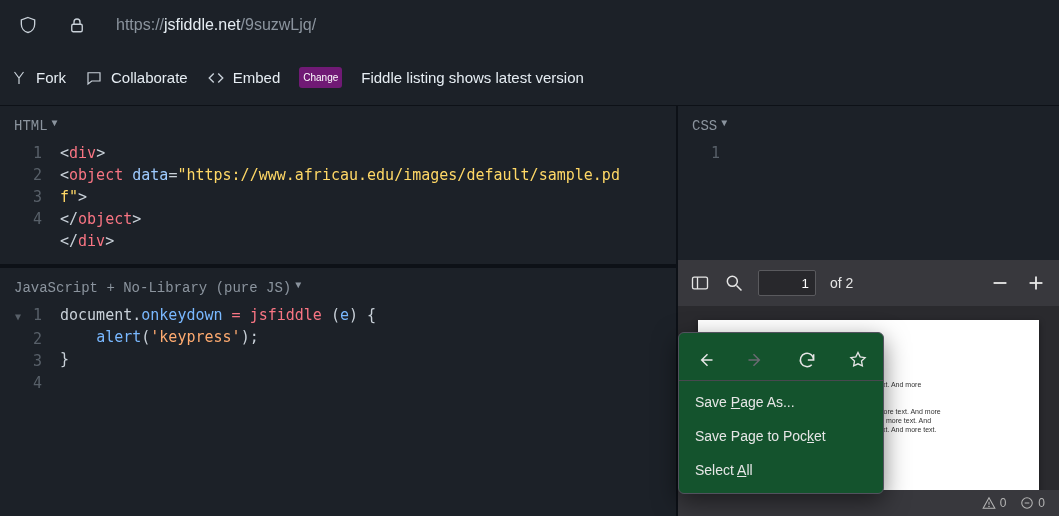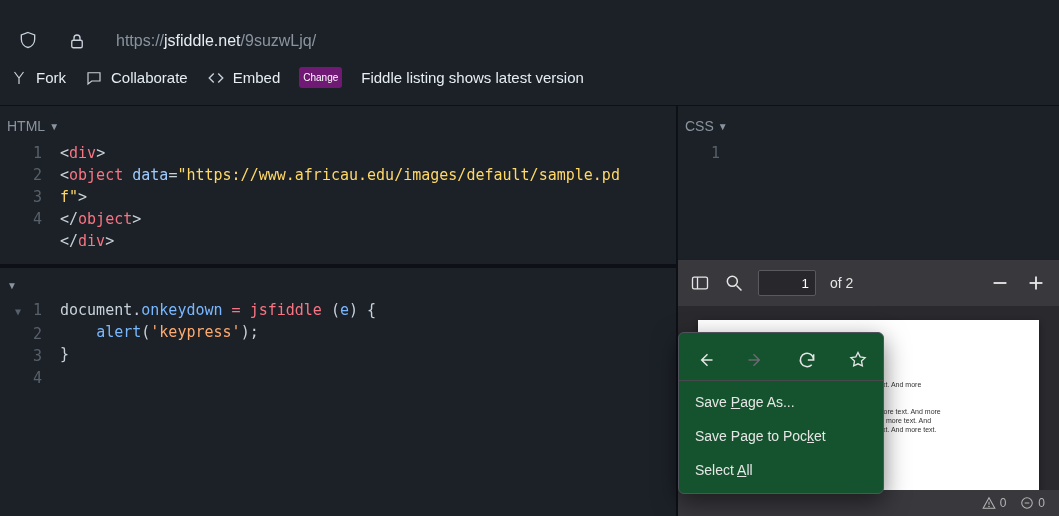--- a/index.html
+++ b/index.html
@@ -8,21 +8,21 @@
     color: #c9d1d9;
     font-family: -apple-system, BlinkMacSystemFont, "Segoe UI", sans-serif;
     font-size: 14px;
     width: 1059px;
     height: 516px;
     overflow: hidden;
   }
   .addr-bar {
     height: 50px;
     display: flex;
-    align-items: flex-end;
+    align-items: center;
     padding: 0 18px;
     gap: 30px;
     background: #1c2128;
   }
   .addr-bar .url {
     color: #8b949e;
     font-size: 16px;
   }
   .addr-bar .url .host {
     color: #e6edf3;
@@ -62,26 +62,26 @@
     flex-direction: column;
     border-right: 2px solid #0d1117;
   }
   .right {
     flex: 1;
     display: flex;
     flex-direction: column;
     position: relative;
   }
   .pane-header {
-    padding: 12px 7px 8px;
+    padding: 12px 14px 8px;
     color: #8b949e;
     font-size: 14px;
     display: flex;
-    align-items: center;
     gap: 4px;
+    font-family: Liberation Mono, monospace;
   }
   .pane-header .tri { font-size: 10px; }
   .code-area {
     font-family: "Menlo", "Consolas", monospace;
     font-size: 15px;
     line-height: 22px;
     display: flex;
     padding: 0 0 12px;
   }
   .gutter {
@@ -262,20 +262,21 @@
 <span class="tag-br">&lt;</span><span class="tag-name">object</span><span> </span><span class="attr-name">data</span><span class="plain">=</span><span class="attr-val">"https://www.africau.edu/images/default/sample.pd</span>
 <span class="attr-val">f"</span><span class="tag-br">&gt;</span>
 <span class="tag-br">&lt;/</span><span class="tag-name">object</span><span class="tag-br">&gt;</span>
 <span class="tag-br">&lt;/</span><span class="tag-name">div</span><span class="tag-br">&gt;</span></div>
       </div>
     </div>
     <div class="divider-h"></div>
 
     <div class="js-pane">
       <div class="pane-header">
+        <span>JavaScript + No-Library (pure JS)</span>
           <span class="tri">▼</span>
       </div>
       <div class="code-area">
         <div class="gutter">
           <div><span class="fold-marker">▼</span><span>1</span></div>
           <div>2</div>
           <div>3</div>
           <div>4</div>
         </div>
         <div class="code"><span class="plain">document</span><span class="plain">.</span><span class="ident">onkeydown</span><span> </span><span class="op">=</span><span> </span><span class="kw">jsfiddle</span><span class="plain"> (</span><span class="ident">e</span><span class="plain">) {</span>

